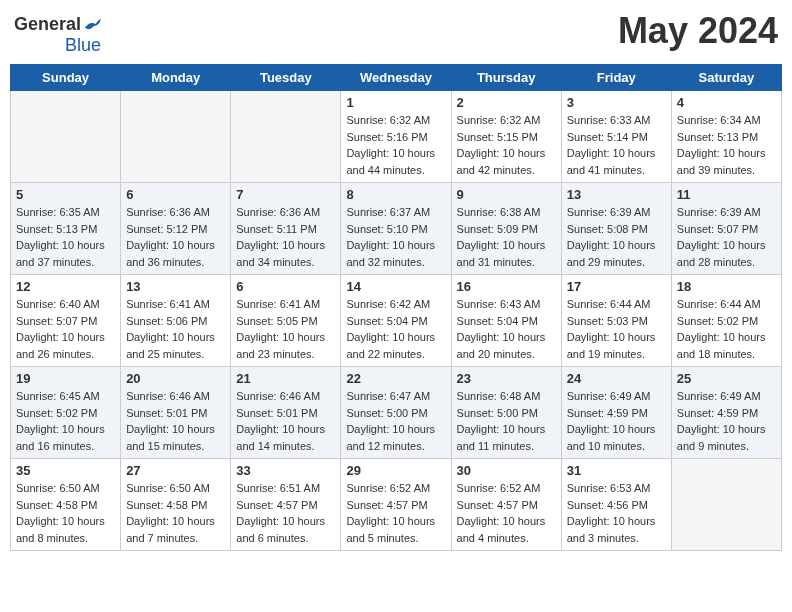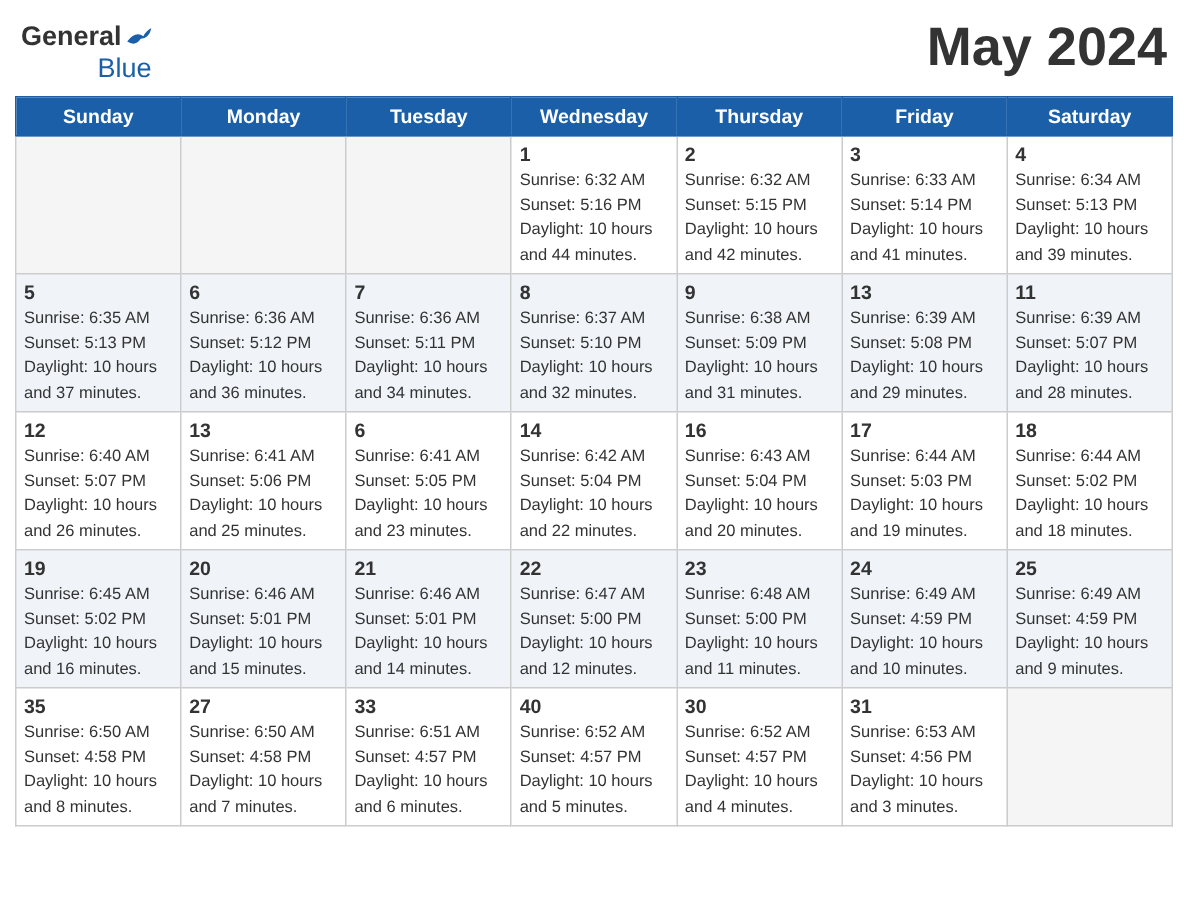--- a/index.html
+++ b/index.html
@@ -248,21 +248,21 @@
         </td>
         <td>
           <div class="day-number">27</div>
           <div class="day-info">Sunrise: 6:50 AM<br>Sunset: 4:58 PM<br>Daylight: 10 hours<br>and 7 minutes.</div>
         </td>
         <td>
           <div class="day-number">33</div>
           <div class="day-info">Sunrise: 6:51 AM<br>Sunset: 4:57 PM<br>Daylight: 10 hours<br>and 6 minutes.</div>
         </td>
         <td>
-          <div class="day-number">40</div>
+          <div class="day-number">29</div>
           <div class="day-info">Sunrise: 6:52 AM<br>Sunset: 4:57 PM<br>Daylight: 10 hours<br>and 5 minutes.</div>
         </td>
         <td>
           <div class="day-number">30</div>
           <div class="day-info">Sunrise: 6:52 AM<br>Sunset: 4:57 PM<br>Daylight: 10 hours<br>and 4 minutes.</div>
         </td>
         <td>
           <div class="day-number">31</div>
           <div class="day-info">Sunrise: 6:53 AM<br>Sunset: 4:56 PM<br>Daylight: 10 hours<br>and 3 minutes.</div>
         </td>

